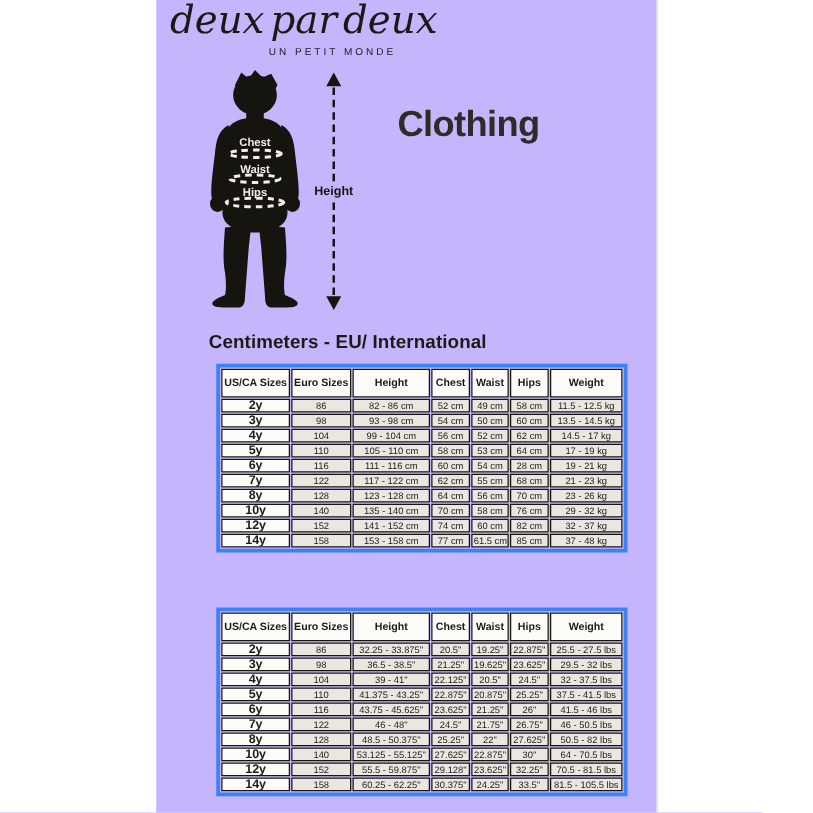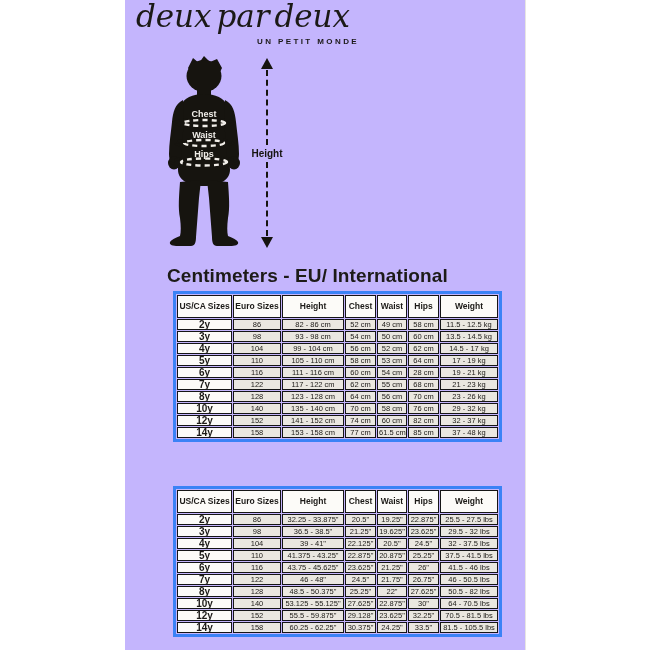--- a/index.html
+++ b/index.html
@@ -11,22 +11,22 @@
     position:absolute;left:125px;top:0;width:400px;height:650px;
     background:#c4b5fd;border-right:1px solid #e7e5e1;
   }
   
   .logo-script{
     position:absolute;left:8px;top:-2px;width:220px;text-align:center;
     font-family:"DejaVu Serif", serif;font-style:italic;font-size:31px;
     color:#1b1916;letter-spacing:0px;word-spacing:-5px;white-space:nowrap;
   }
   .logo-tagline{
-    position:absolute;left:90px;top:37px;font-size:8px;font-weight:bold;
-    letter-spacing:2.4px;color:#1b1916;white-space:nowrap;margin-left:42px;
+    position:absolute;left:90px;top:37px;font-size:8px;font-weight:normal;
+    letter-spacing:2.4px;color:#1b1916;white-space:nowrap;
   }
   
   .figure-svg{position:absolute;left:22px;top:56px;}
   .figure-label{font-family:"Liberation Sans",sans-serif;font-weight:bold;font-size:9px;fill:#f1eee9;}
   
   .height-arrow{
     position:absolute;left:131px;top:58px;height:190px;width:22px;
     display:flex;flex-direction:column;align-items:center;
   }
   .arrow-head-up{width:0;height:0;border-left:6px solid transparent;border-right:6px solid transparent;border-bottom:11px solid #16140f;}
@@ -37,21 +37,21 @@
   .page-title{
     position:absolute;left:193px;top:84px;font-size:29px;font-weight:bold;
     color:#2e2b29;line-height:1.12;letter-spacing:-0.5px;
   }
   .description{
     position:absolute;left:193px;top:171px;width:209px;
     font-size:11.2px;line-height:1.44;text-align:justify;color:#363330;
   }
   
   .section-title{
-    position:absolute;left:42px;font-size:19px;font-weight:bold;color:#1d1b18;
+    position:absolute;left:42px;font-size:15px;font-weight:bold;color:#1d1b18;
     letter-spacing:0.1px;white-space:nowrap;
   }
   #cm-title{top:265px;}
   #in-title{top:460px;}
   
   table.size-table{
     position:absolute;left:48px;width:315px;table-layout:fixed;
     border-collapse:separate;border-spacing:1.5px;border:3px solid #3b82f6;
     background:transparent;
   }
@@ -117,20 +117,21 @@
 
   <div class="height-arrow">
     <div class="arrow-head-up"></div>
     <div class="arrow-dash"></div>
     <div class="height-label">Height</div>
     <div class="arrow-dash"></div>
     <div class="arrow-head-down"></div>
   </div>
 
   <div class="page-title">
+    <div>Clothing</div>
   </div>
 
 
   <div class="section-title" id="cm-title">Centimeters - EU/ International</div>
   <table class="size-table" id="cm-table">
     <colgroup>
       <col style="width:55px">
         <col style="width:48px">
         <col style="width:62px">
       <col style="width:31px">

